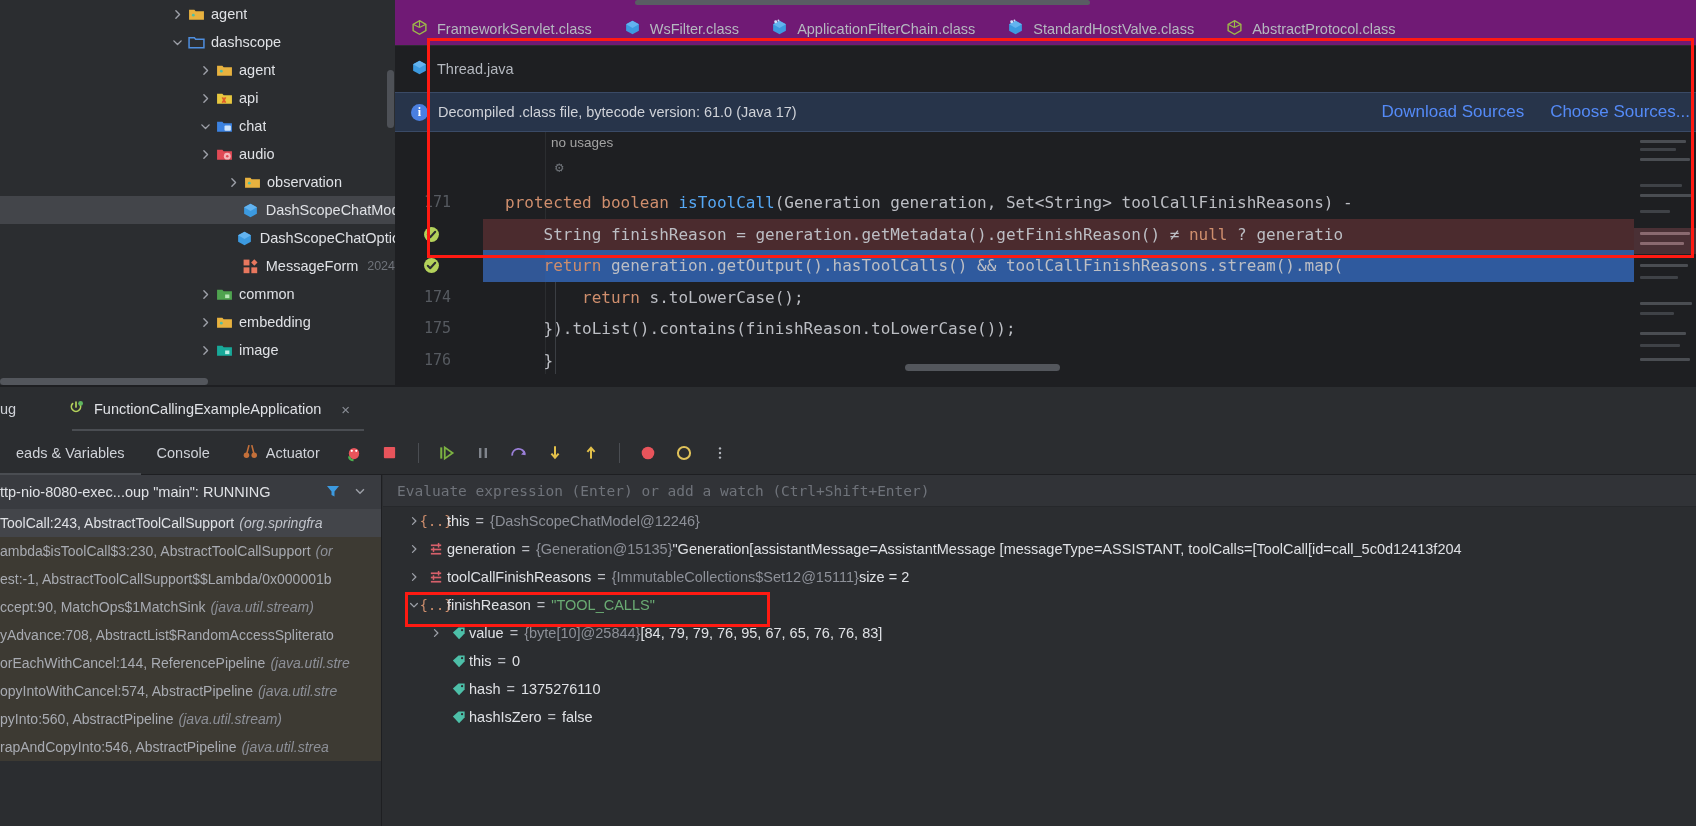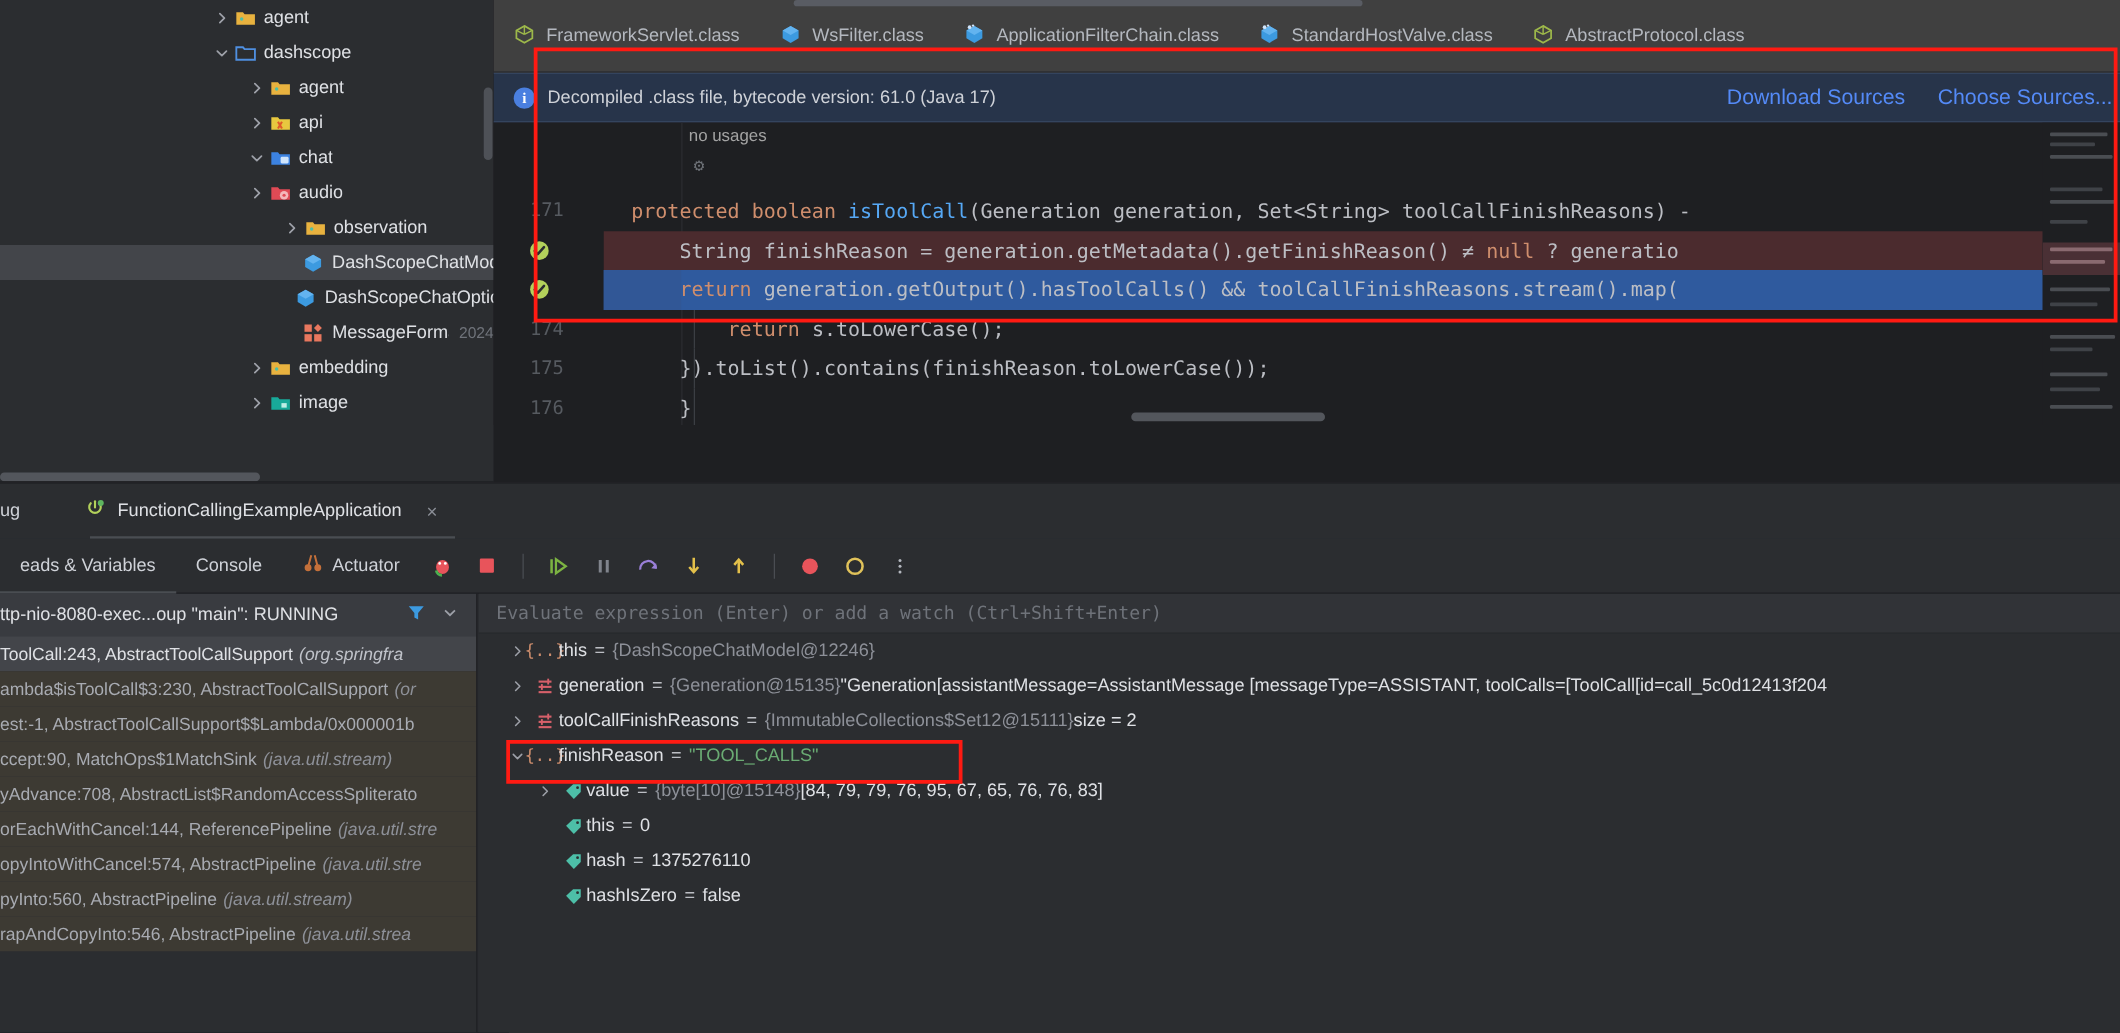--- a/index.html
+++ b/index.html
@@ -46,21 +46,21 @@
     position: absolute; left: 0; bottom: 0; width: 395px; height: 1px;
     background: #1e1f22;
   }
 
   
   .editor-wrap {
     position: absolute; left: 395px; top: 0; width: 1301px; height: 386px;
     background: #1e1f22;
   }
   .tabbar {
-    position: relative; height: 58px; background: #404040;
+    position: relative; height: 46px; background: #701a75;
     border-bottom: 1px solid #2b2d30;
   }
   .tabrow { display: flex; align-items: center; height: 58px; }
   .tab {
     display: flex; align-items: center; height: 58px; padding: 0 16px;
     font-size: 14.5px; color: #b4b8bf; white-space: nowrap; gap: 9px;
   }
   .tab2row {
     display: flex; align-items: center; height: 46px; padding-left: 16px;
     gap: 9px; font-size: 14.5px; color: #b4b8bf;
@@ -363,20 +363,35 @@
           <span class="ticon">
             <svg width="17" height="17" viewBox="0 0 16 16">
               <rect x="1.5" y="1.5" width="5.5" height="5.5" fill="#e8775e"></rect>
               <rect x="1.5" y="8.8" width="5.5" height="5.5" fill="#e8775e"></rect>
               <path d="M11.6 1.2 L14.6 4.2 L11.6 7.2 L8.6 4.2 Z" fill="#e8775e"></path>
               <rect x="8.8" y="8.8" width="5.5" height="5.5" fill="#e8775e"></rect>
             </svg>
           </span>
           <span class="tlabel">MessageFormat</span>
           <span class="tdate">2024</span>
+        </div>
+        <div class="tree-row">
+          <span style="display:inline-block;width:196px"></span>
+          <span class="chev">
+            <svg width="13" height="13" viewBox="0 0 16 16">
+              <path d="M6 3.5 L10.5 8 L6 12.5" stroke="#9da0a8" stroke-width="1.7" fill="none" stroke-linecap="round" stroke-linejoin="round"></path>
+            </svg>
+          </span>
+          <span class="ticon">
+            <svg width="17" height="17" viewBox="0 0 16 16">
+              <path d="M1 3.6 L6 3.6 L7.2 5 L15 5 L15 13 L1 13 Z" fill="#4fa34f"></path>
+              <rect x="8.6" y="8" width="4" height="3.4" fill="#b8e6b8"></rect>
+            </svg>
+          </span>
+          <span class="tlabel">common</span>
         </div>
         <div class="tree-row">
           <span style="display:inline-block;width:196px"></span>
           <span class="chev">
             <svg width="13" height="13" viewBox="0 0 16 16">
               <path d="M6 3.5 L10.5 8 L6 12.5" stroke="#9da0a8" stroke-width="1.7" fill="none" stroke-linecap="round" stroke-linejoin="round"></path>
             </svg>
           </span>
           <span class="ticon">
             <svg width="17" height="17" viewBox="0 0 16 16">
@@ -446,20 +461,27 @@
           </div>
           <div class="tab">
             <span><svg width="17" height="17" viewBox="0 0 16 16">
                 <path d="M8 1.6 L14 5 L14 11 L8 14.4 L2 11 L2 5 Z" fill="none" stroke="#9db84a" stroke-width="1.3"></path>
                 <path d="M8 1.6 L8 8 M8 8 L2 5 M8 8 L14 5" stroke="#9db84a" stroke-width="1.1"></path>
               </svg></span>
             <span>AbstractProtocol.class</span>
           </div>
         </div>
     </div>
+    <div class="tab2row" id="tabs-row2">
+        <span><svg width="17" height="17" viewBox="0 0 16 16">
+            <path d="M8 1.6 L14 5 L14 11 L8 14.4 L2 11 L2 5 Z" fill="#3c9ae0"></path>
+            <path d="M8 1.6 L14 5 L8 8.4 L2 5 Z" fill="#63b3ef"></path>
+          </svg></span>
+        <span>Thread.java</span>
+      </div>
 
     <div class="banner">
       <span class="info-ico">i</span>
       <span>Decompiled .class file, bytecode version: 61.0 (Java 17)</span>
       <span class="banner-links">
         <a href="#" style="color:#548af7;text-decoration:none">Download Sources</a>
         <a href="#" style="color:#548af7;text-decoration:none">Choose Sources...</a>
       </span>
     </div>
 
@@ -743,21 +765,21 @@
               </svg>
             </span>
             <span class="vicon">
               <svg width="15" height="15" viewBox="0 0 16 16">
                 <path d="M2 7 L8 1.5 L14.5 1.5 L14.5 8 L8.6 14 Z" fill="#4dbfa8"></path>
                 <circle cx="11.8" cy="4.4" r="1.2" fill="#2b2d30"></circle>
               </svg>
             </span>
             <span class="vname">value</span>
             <span class="veq">=</span>
-            <span class="vref">{byte[10]@15148}</span> 
+            <span class="vref">{byte[10]@25844}</span> 
             <span class="vnum">[84, 79, 79, 76, 95, 67, 65, 76, 76, 83]</span>
           </div>
           <div class="vrow">
             <span style="display:inline-block;width:42px"></span>
             <span style="display:inline-block;width:22px"></span>
             <span class="vicon">
               <svg width="15" height="15" viewBox="0 0 16 16">
                 <path d="M2 7 L8 1.5 L14.5 1.5 L14.5 8 L8.6 14 Z" fill="#4dbfa8"></path>
                 <circle cx="11.8" cy="4.4" r="1.2" fill="#2b2d30"></circle>
               </svg>

